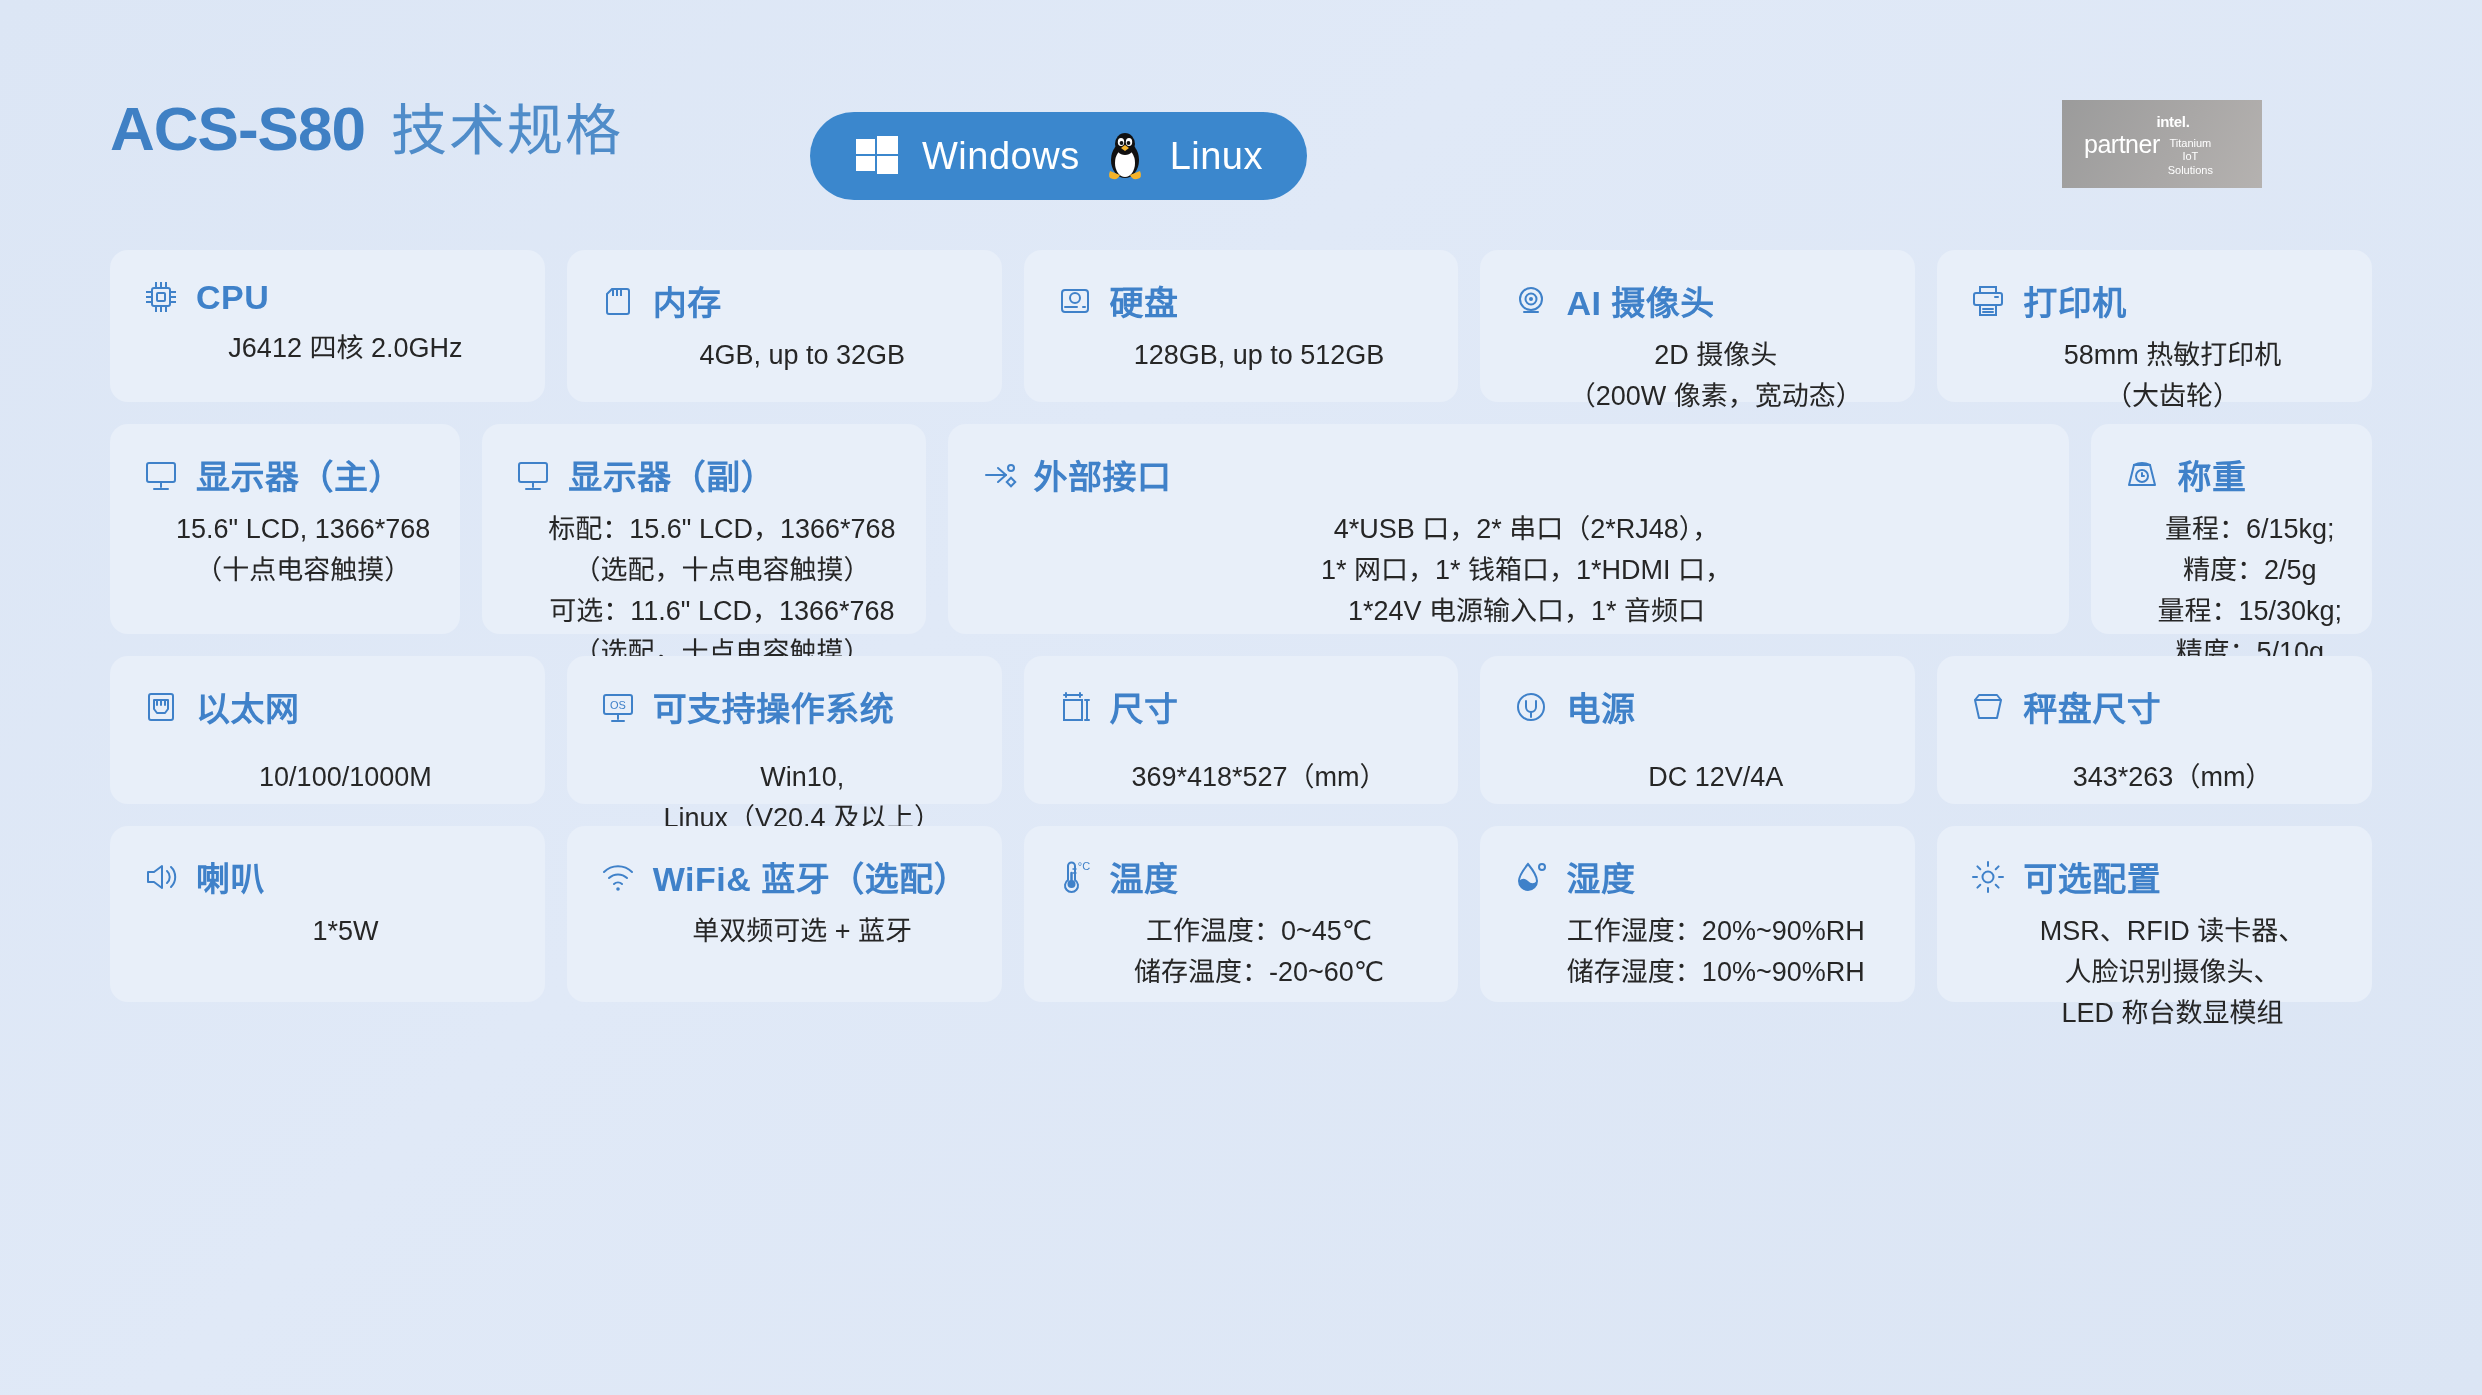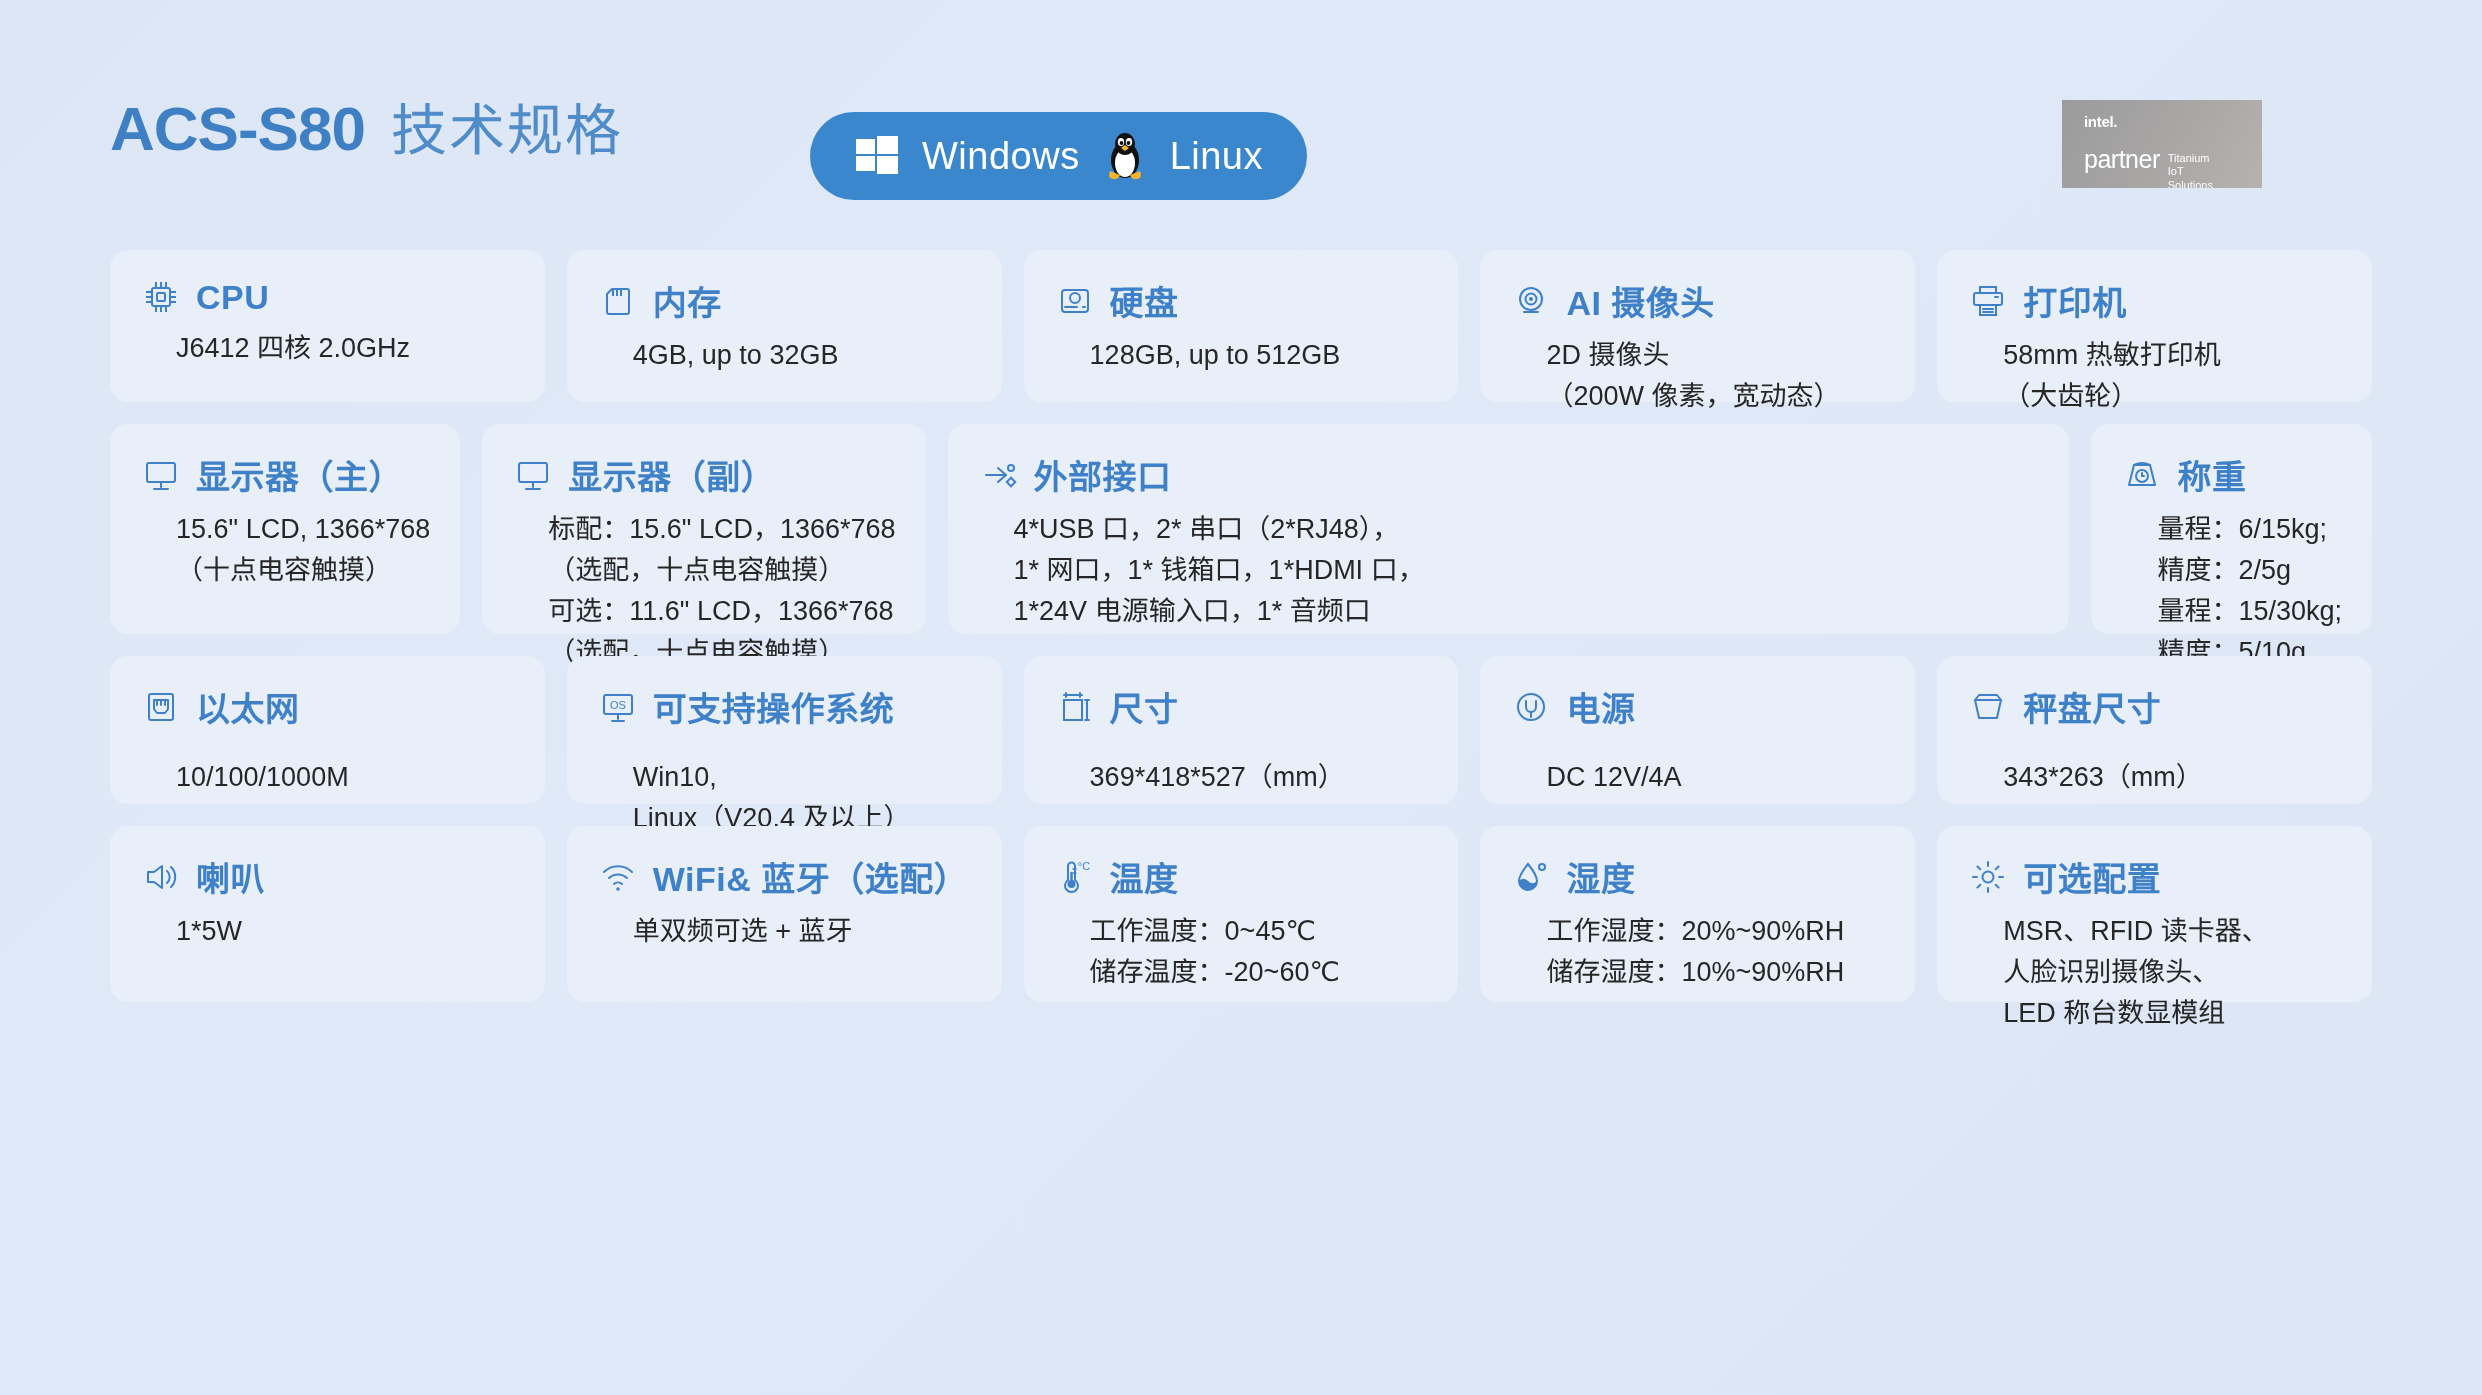--- a/index.html
+++ b/index.html
@@ -14,20 +14,21 @@
     overflow: hidden;
     -webkit-font-smoothing: antialiased;
   }
 
   .page {
     position: relative;
     width: 2482px;
     height: 1217px;
     box-sizing: border-box;
     padding: 0 110px;
+    text-align: center;
   }
 
   
   .header {
     position: relative;
     height: 250px;
     display: flex;
     align-items: center;
   }
   .title-block {
@@ -85,21 +86,21 @@
     color: #ffffff;
     font-size: 15px;
     font-weight: bold;
     line-height: 1;
     letter-spacing: -0.3px;
   }
   .intel-badge .intel-row {
     display: flex;
     align-items: flex-start;
     gap: 8px;
-    margin-top: 19px;
+    margin-top: 4px;
   }
   .intel-badge .intel-partner {
     color: #ffffff;
     font-size: 25px;
     line-height: 0.95;
     letter-spacing: -0.5px;
   }
   .intel-badge .intel-tag {
     color: #ffffff;
     font-size: 11px;

